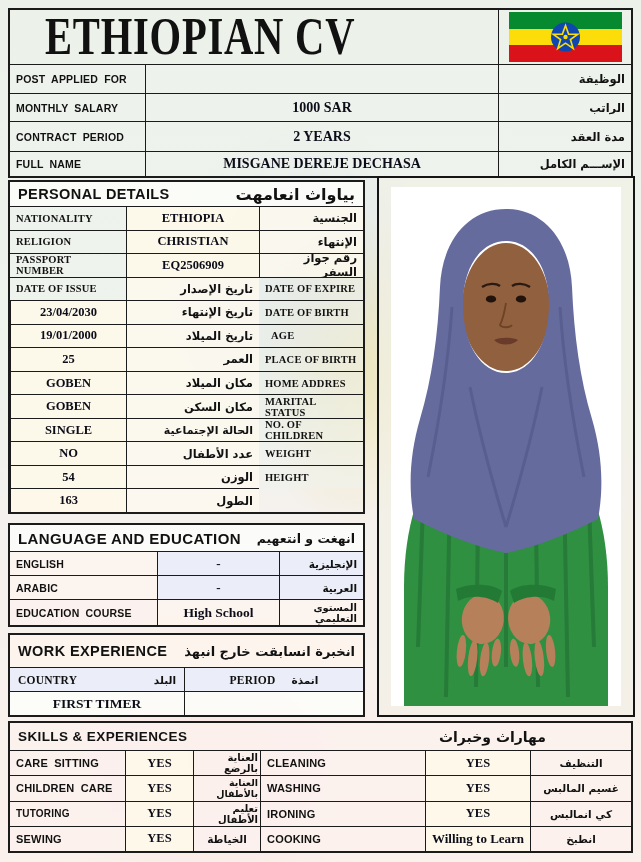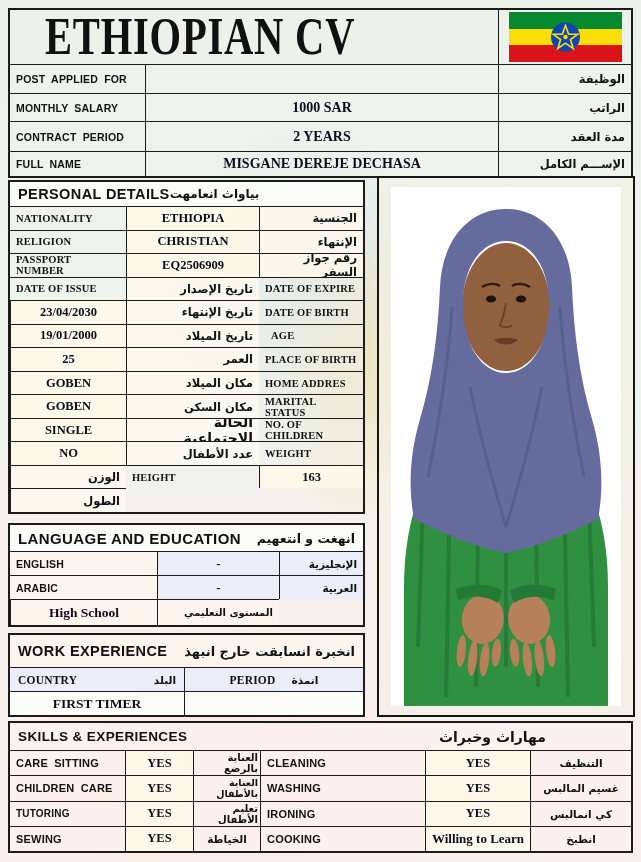--- a/index.html
+++ b/index.html
@@ -65,23 +65,23 @@
     <div class="c bt lbl-sans bg-page">CONTRACT PERIOD</div>
     <div class="c bt bl val bg-page" style="font-size:14px;">2 YEARS</div>
     <div class="c bt bl ar ar-end bg-page">مدة العقد</div>
 
     <div class="c bt lbl-sans bg-page">FULL NAME</div>
     <div class="c bt bl val bg-page" style="font-size:14px;">MISGANE DEREJE DECHASA</div>
     <div class="c bt bl ar ar-end bg-page">الإســـم الكامل</div>
   </div>
 
   <div class="tbl" style="left:8px;top:180px;width:357px;height:334px;grid-template-columns:116px 133px 1fr;grid-template-rows:24px repeat(13,1fr);">
-    <div class="c bg-white" style="grid-column:1/4;padding:0 8px;">
+    <div class="c bg-white" style="grid-column:1/4;justify-content:space-between;padding:0 8px;">
       <span class="sec-title">PERSONAL DETAILS</span>
-      <span class="ar" style="font-size:12px;">بياواث انعامهت</span>
+      <span class="ar" style="font-size:16px;">بياواث انعامهت</span>
     </div>
 
     <div class="c bt lbl-serif bg-page">NATIONALITY</div>
     <div class="c bt bl val bg-cream" style="font-size:12.5px;">ETHIOPIA</div>
     <div class="c bt bl ar ar-end bg-cream2">الجنسية</div>
 
     <div class="c bt lbl-serif bg-page">RELIGION</div>
     <div class="c bt bl val bg-cream" style="font-size:12.5px;">CHRISTIAN</div>
     <div class="c bt bl ar ar-end bg-cream2">الإنتهاء</div>
 
@@ -107,27 +107,28 @@
     <div class="c bt lbl-serif bg-page">PLACE OF BIRTH</div>
     <div class="c bt bl val bg-cream" style="font-size:12.5px;">GOBEN</div>
     <div class="c bt bl ar ar-end bg-cream2">مكان الميلاد</div>
 
     <div class="c bt lbl-serif bg-page">HOME ADDRES</div>
     <div class="c bt bl val bg-cream" style="font-size:12.5px;">GOBEN</div>
     <div class="c bt bl ar ar-end bg-cream2">مكان السكن</div>
 
     <div class="c bt lbl-serif bg-page">MARITAL STATUS</div>
     <div class="c bt bl val bg-cream" style="font-size:12.5px;">SINGLE</div>
-    <div class="c bt bl ar ar-end bg-cream2" style="font-size:14px;padding-left:18px;">الحالة الإجتماعية</div>
+    <div class="c bt bl ar ar-end bg-cream2" style="font-size:11px;padding-left:18px;">الحالة الإجتماعية</div>
 
     <div class="c bt lbl-serif bg-page">NO. OF CHILDREN</div>
     <div class="c bt bl val bg-cream" style="font-size:12.5px;">NO</div>
     <div class="c bt bl ar ar-end bg-cream2">عدد الأطفال</div>
 
     <div class="c bt lbl-serif bg-page">WEIGHT</div>
+    <div class="c bt bl val bg-cream" style="font-size:12.5px;">54</div>
     <div class="c bt bl ar ar-end bg-cream2">الوزن</div>
 
     <div class="c bt lbl-serif bg-page">HEIGHT</div>
     <div class="c bt bl val bg-cream" style="font-size:12.5px;">163</div>
     <div class="c bt bl ar ar-end bg-cream2">الطول</div>
   </div>
 
   <div class="tbl" style="left:8px;top:523px;width:357px;height:104px;grid-template-columns:147px 122px 1fr;grid-template-rows:26px 24px 24px 1fr;">
     <div class="c bg-white" style="grid-column:1/4;justify-content:space-between;padding:0 8px;">
       <span class="sec-title" style="font-size:15px;">LANGUAGE AND EDUCATION</span>
@@ -135,20 +136,21 @@
     </div>
 
     <div class="c bt lbl-sans bg-warm">ENGLISH</div>
     <div class="c bt bl val bg-lav">-</div>
     <div class="c bt bl ar ar-end bg-lav" style="font-size:10.5px;">الإنجليزية</div>
 
     <div class="c bt lbl-sans bg-warm">ARABIC</div>
     <div class="c bt bl val bg-lav">-</div>
     <div class="c bt bl ar ar-end bg-lav" style="font-size:10.5px;">العربية</div>
 
+    <div class="c bt lbl-sans bg-pink">EDUCATION COURSE</div>
     <div class="c bt bl val bg-warm" style="font-size:13.5px;">High School</div>
     <div class="c bt bl ar ar-end bg-warm" style="font-size:10px;">المستوى التعليمي</div>
   </div>
 
   <div class="tbl" style="left:8px;top:633px;width:357px;height:84px;grid-template-columns:174px 1fr;grid-template-rows:32px 24px 1fr;">
     <div class="c bg-warm" style="grid-column:1/3;justify-content:space-between;padding:0 8px;">
       <span class="sec-title">WORK EXPERIENCE</span>
       <span class="ar" style="font-size:13px;">انخبرة انسابقت خارج انبهذ</span>
     </div>
 

